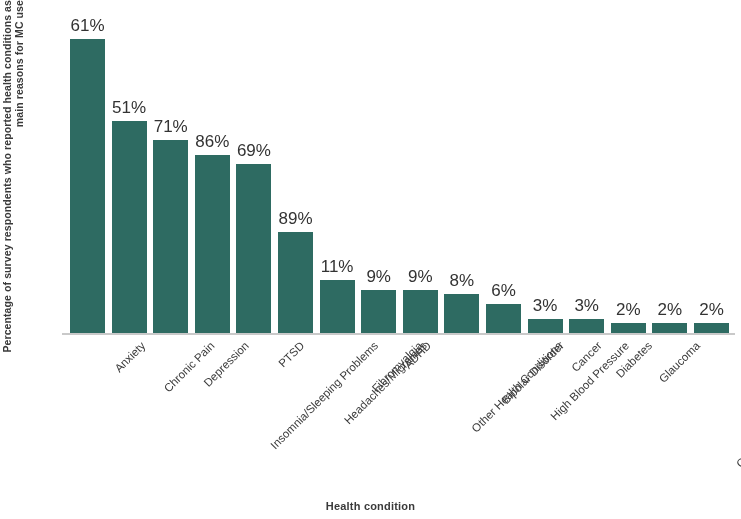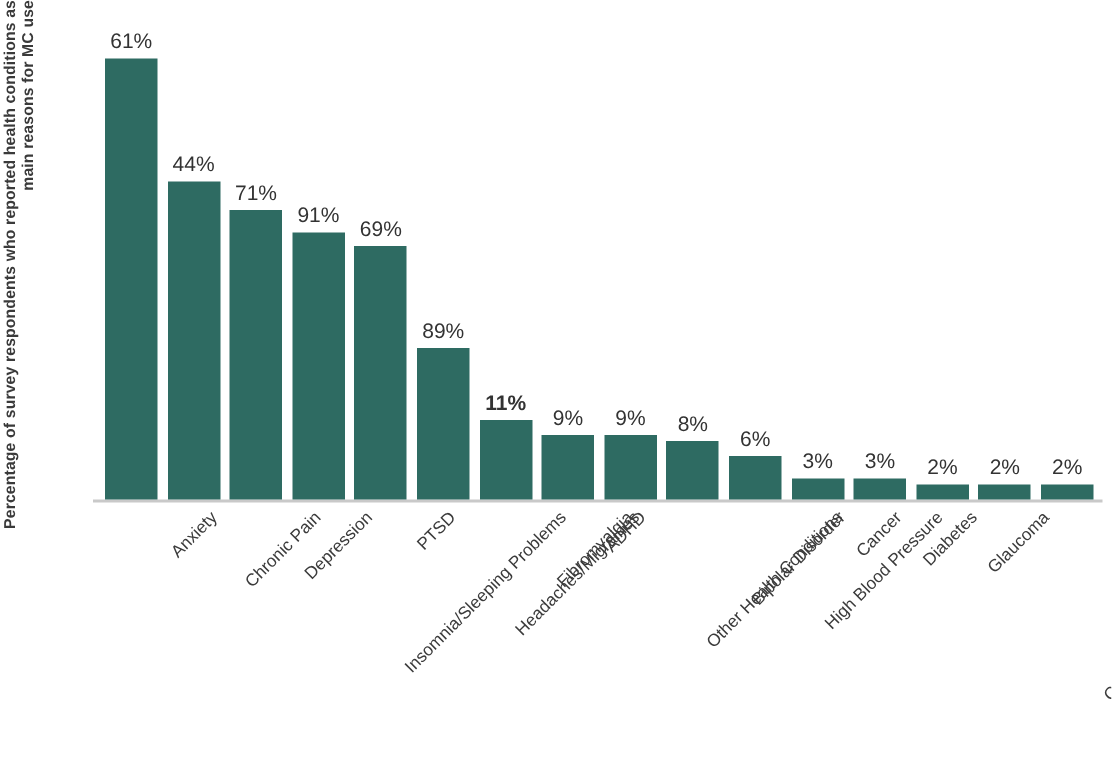--- a/index.html
+++ b/index.html
@@ -69,21 +69,21 @@
     position: absolute;
     bottom: 0;
     left: 0;
     width: 35px;
     background: #2e6b62;
   }
   .bar-label {
     position: absolute;
     left: 50%;
     transform: translateX(-50%);
-    font-size: 14px;
+    font-size: 17px;
     color: #333333;
     white-space: nowrap;
     line-height: 1;
   }
 
   
   #x-tick-layer {
     position: absolute;
     left: 62px;
     top: 340px;
@@ -127,41 +127,41 @@
 
   <div id="plot-area">
     <div id="baseline"></div>
     <div id="bars">
         <div class="bar-group" style="left: 8px;">
           <div class="bar" title="Anxiety 61%" style="height: 294px; background: rgb(46, 107, 98);"></div>
           <div class="bar-label" style="bottom: 299px;">61%</div>
         </div>
         <div class="bar-group" style="left: 49.6px;">
           <div class="bar" title="Chronic Pain 44%" style="height: 212.066px; background: rgb(46, 107, 98);"></div>
-          <div class="bar-label" style="bottom: 217.066px;">44%</div>
+          <div class="bar-label" style="bottom: 217.066px;">51%</div>
         </div>
         <div class="bar-group" style="left: 91.2px;">
           <div class="bar" title="Depression 40%" style="height: 192.787px; background: rgb(46, 107, 98);"></div>
           <div class="bar-label" style="bottom: 197.787px;">71%</div>
         </div>
         <div class="bar-group" style="left: 132.8px;">
           <div class="bar" title="Insomnia/Sleeping Problems 37%" style="height: 178.328px; background: rgb(46, 107, 98);"></div>
-          <div class="bar-label" style="bottom: 183.328px;">91%</div>
+          <div class="bar-label" style="bottom: 183.328px;">86%</div>
         </div>
         <div class="bar-group" style="left: 174.4px;">
           <div class="bar" title="PTSD 35%" style="height: 168.689px; background: rgb(46, 107, 98);"></div>
           <div class="bar-label" style="bottom: 173.689px;">69%</div>
         </div>
         <div class="bar-group" style="left: 216px;">
           <div class="bar" title="Headaches/Migraines 21%" style="height: 101.213px; background: rgb(46, 107, 98);"></div>
           <div class="bar-label" style="bottom: 106.213px;">89%</div>
         </div>
         <div class="bar-group" style="left: 257.6px;">
           <div class="bar" title="Fibromyalgia 11%" style="height: 53.0164px; background: rgb(46, 107, 98);"></div>
-          <div class="bar-label" style="bottom: 58.0164px; font-weight: bold;">11%</div>
+          <div class="bar-label" style="bottom: 58.0164px;">11%</div>
         </div>
         <div class="bar-group" style="left: 299.2px;">
           <div class="bar" title="ADHD 9%" style="height: 43.377px; background: rgb(46, 107, 98);"></div>
           <div class="bar-label" style="bottom: 48.377px;">9%</div>
         </div>
         <div class="bar-group" style="left: 340.8px;">
           <div class="bar" title="Other Health Conditions 9%" style="height: 43.377px; background: rgb(46, 107, 98);"></div>
           <div class="bar-label" style="bottom: 48.377px;">9%</div>
         </div>
         <div class="bar-group" style="left: 382.4px;">
@@ -206,14 +206,15 @@
       <div class="x-tick" style="left: 330.7px;">ADHD</div>
       <div class="x-tick" style="left: 372.3px;">Other Health Conditions</div>
       <div class="x-tick" style="left: 413.9px;">Bipolar Disorder</div>
       <div class="x-tick" style="left: 455.5px;">High Blood Pressure</div>
       <div class="x-tick" style="left: 497.1px;">Cancer</div>
       <div class="x-tick" style="left: 538.7px;">Diabetes</div>
       <div class="x-tick" style="left: 580.3px;">Glaucoma</div>
       <div class="x-tick" style="left: 621.9px;">Crohn's Disease/Ulcerative Colitis</div>
     </div>
 
+  <div id="x-axis-title">Health condition</div>
 
 </div>
 
 </body></html>

